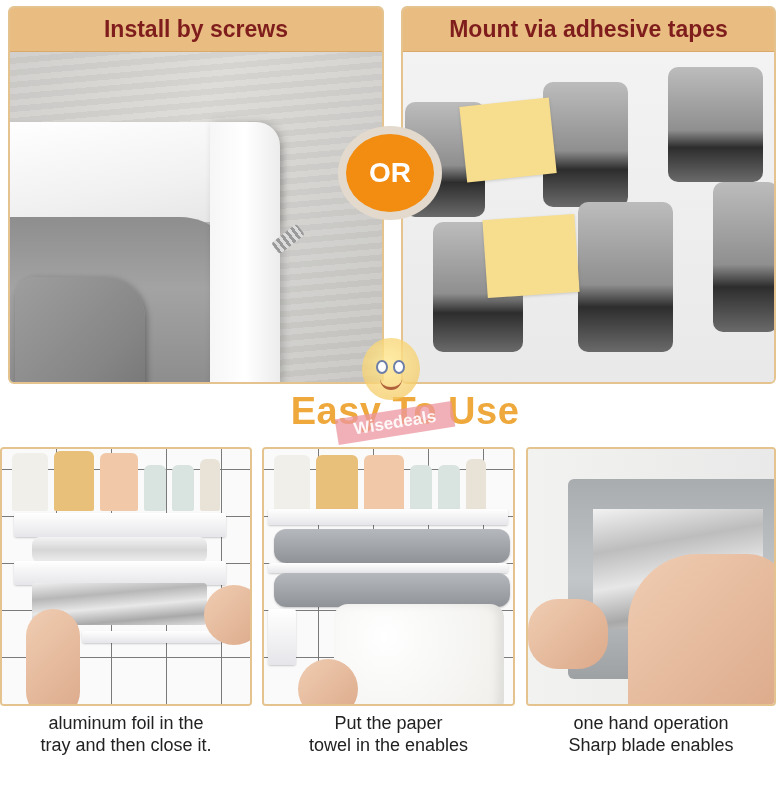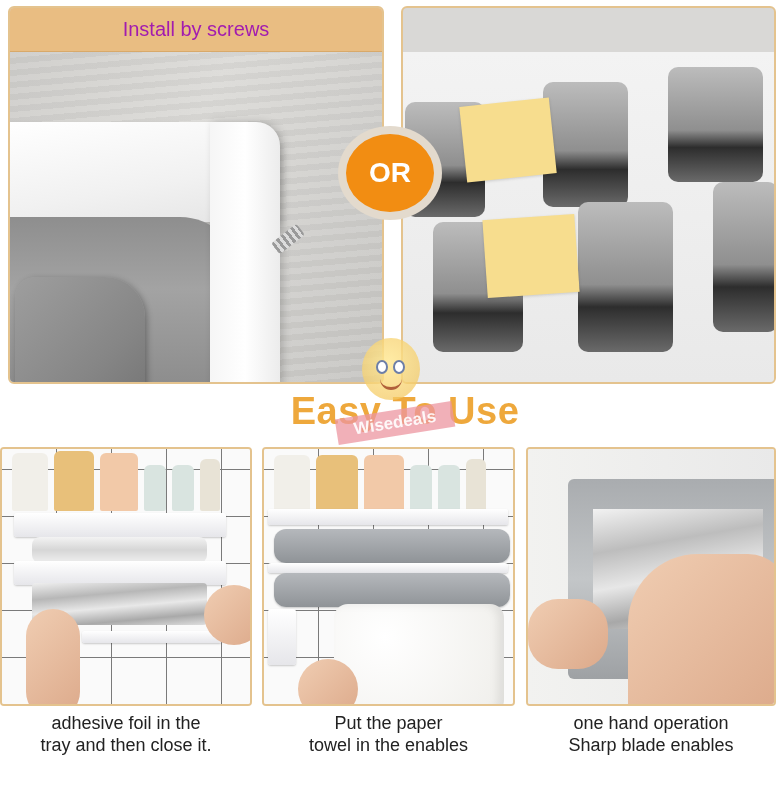--- a/index.html
+++ b/index.html
@@ -16,24 +16,25 @@
       overflow: hidden;
       background: #d9d8d6;
     }
     .top-panel.left  { left: 8px;   width: 376px; }
     .top-panel.right { left: 401px; width: 375px; }
 
     .panel-header {
       position: absolute; left: 0; right: 0; top: 0; height: 44px;
       background: #e9bd82;
       display: flex; align-items: center; justify-content: center;
-      color: #a21caf;
-      font-size: 20px;
+      color: #7f1d1d;
+      font-size: 23px;
       z-index: 3;
       border-bottom: 1px solid #d8a96a;
+      font-weight: bold;
     }
 
     
     .wall-left {
       position: absolute; left: 0; top: 44px; right: 0; bottom: 0;
       background: linear-gradient(120deg, #cfcecb 0%, #dcdbd8 40%, #d2d1ce 70%, #c7c6c3 100%);
     }
     .wall-left::before {
       content: ""; position: absolute; inset: 0;
       background: repeating-linear-gradient(175deg, rgba(255,255,255,0.05) 0 6px, rgba(0,0,0,0.03) 6px 12px);
@@ -218,20 +219,21 @@
   <div class="wall-left">
     <div class="dispenser-top-white"></div>
     <div class="dispenser-gray-bar"></div>
     <div class="dispenser-side-white"></div>
     <div class="dispenser-handle"></div>
     <div class="screw"></div>
   </div>
 </div>
 
 <div class="top-panel right">
+  <div class="panel-header">Mount via adhesive tapes</div>
   <div class="wall-right">
     <div class="slot s1"></div>
     <div class="slot s2"></div>
     <div class="slot s3"></div>
     <div class="slot s4"></div>
     <div class="slot s5"></div>
     <div class="slot s6"></div>
     <div class="tape t1"></div>
     <div class="tape t2"></div>
   </div>
@@ -287,21 +289,21 @@
 
 <div class="bottom-panel p3">
   <div class="p3-bg"></div>
   <div class="p3-frame"></div>
   <div class="p3-foil"></div>
   <div class="hand" style="left:0;top:150px;width:80px;height:70px;"></div>
   <div class="hand" style="left:100px;top:105px;width:160px;height:160px;border-radius:70px 40px 0 0;"></div>
 </div>
 
 <div class="caption c1">
-  <div>adhesive foil in the</div>
+  <div>aluminum foil in the</div>
   <div>tray and then close it.</div>
 </div>
 <div class="caption c2">
   <div>Put the paper</div>
   <div>towel in the enables</div>
 </div>
 <div class="caption c3">
   <div>one hand operation</div>
   <div>Sharp blade enables</div>
 </div>

